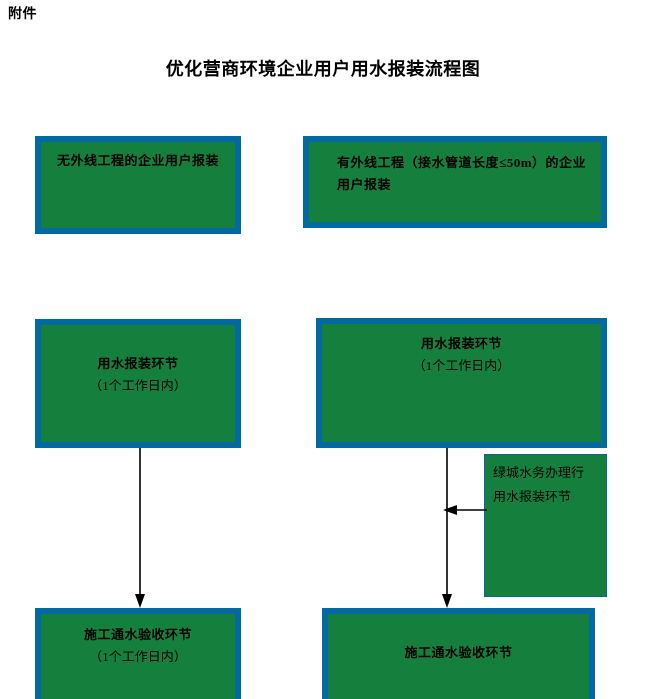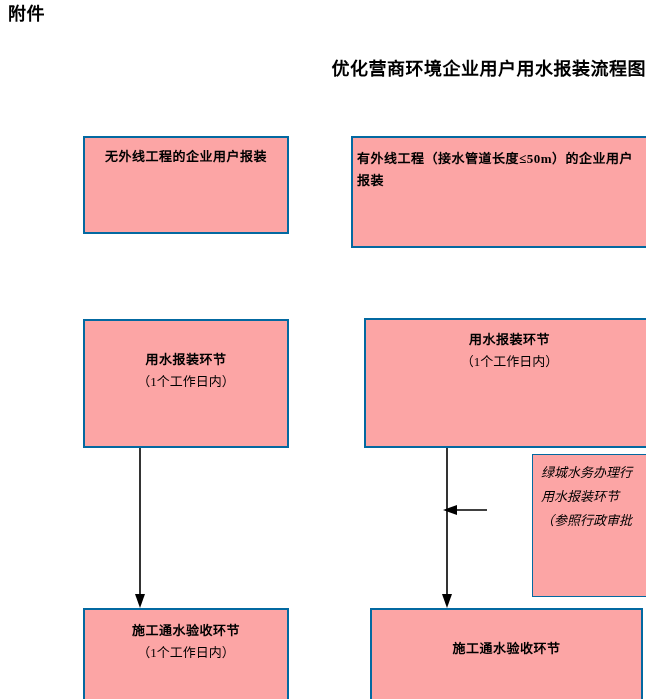--- a/index.html
+++ b/index.html
@@ -18,47 +18,46 @@
     height: 699px;
     background: #ffffff;
     overflow: hidden;
   }
 
   
   .attachment-label {
     position: absolute;
     left: 8px;
     top: 2px;
-    font-size: 18px;
+    font-size: 14px;
     font-weight: bold;
     letter-spacing: 0.5px;
     line-height: 24px;
     white-space: nowrap;
   }
   .doc-title {
     position: absolute;
     left: 0;
     top: 56px;
     width: 646px;
-    text-align: right;
+    text-align: center;
     font-size: 18px;
     font-weight: bold;
     letter-spacing: 0.5px;
     line-height: 26px;
     white-space: nowrap;
   }
 
   
   .node {
     position: absolute;
     box-sizing: border-box;
-    border: 2px solid #0369a1;
-    background: #fca5a5;
+    border: 6px solid #0369a1;
+    background: #15803d;
     padding: 8px 10px 6px 10px;
-    margin-left: 48px;
   }
   .node .line {
     display: block;
     font-size: 13px;
     line-height: 22px;
     white-space: nowrap;
   }
   .node .line.bold {
     font-weight: bold;
     letter-spacing: 0.5px;
@@ -76,21 +75,20 @@
   
   .node.note {
     border-width: 1px;
     padding: 6px 6px 6px 8px;
   }
   .node.note .line {
     font-size: 13px;
     line-height: 24px;
     white-space: nowrap;
     letter-spacing: 0px;
-    font-style: italic;
   }
 
   
   .connector {
     position: absolute;
   }
   .connector svg {
     display: block;
     overflow: visible;
   }
@@ -118,40 +116,39 @@
       <line x1="9" y1="0" x2="9" y2="150" stroke="#000000" stroke-width="1.6"></line>
       <polygon points="9,160 4,146 14,146" fill="#000000"></polygon>
     </svg>
   </div>
 
   <div class="node centered" style="left:35px; top:608px; width:206px; height:105px; padding-top:10px;">
     <span class="line bold">施工通水验收环节</span>
     <span class="line">（1个工作日内）</span>
   </div>
 
-  <div class="node lefted wrap" style="left:303px; top:136px; width:304px; height:112px; padding:10px 12px 6px 4px;">
+  <div class="node lefted wrap" style="left:303px; top:136px; width:304px; height:92px; padding:10px 12px 6px 28px;">
     <span class="line bold">有外线工程（接水管道长度≤50m）的企业用户报装</span>
   </div>
 
   <div class="node centered" style="left:316px; top:318px; width:291px; height:130px; padding-top:9px;">
     <span class="line bold">用水报装环节</span>
     <span class="line">（1个工作日内）</span>
   </div>
 
   <div class="connector" style="left:438px; top:448px; width:20px; height:160px;">
     <svg width="20" height="160" viewBox="0 0 20 160">
       <line x1="9" y1="0" x2="9" y2="150" stroke="#000000" stroke-width="1.6"></line>
       <polygon points="9,160 4,146 14,146" fill="#000000"></polygon>
     </svg>
   </div>
 
   <div class="node note lefted" style="left:484px; top:454px; width:123px; height:143px;">
     <span class="line">绿城水务办理行</span>
     <span class="line">用水报装环节</span>
-    <span class="line">（参照行政审批</span>
   </div>
 
   <div class="connector" style="left:443px; top:502px; width:44px; height:16px;">
     <svg width="44" height="16" viewBox="0 0 44 16">
       <line x1="44" y1="8" x2="10" y2="8" stroke="#000000" stroke-width="1.6"></line>
       <polygon points="0,8 14,3 14,13" fill="#000000"></polygon>
     </svg>
   </div>
 
   <div class="node centered" style="left:322px; top:608px; width:273px; height:105px; padding-top:28px;">

